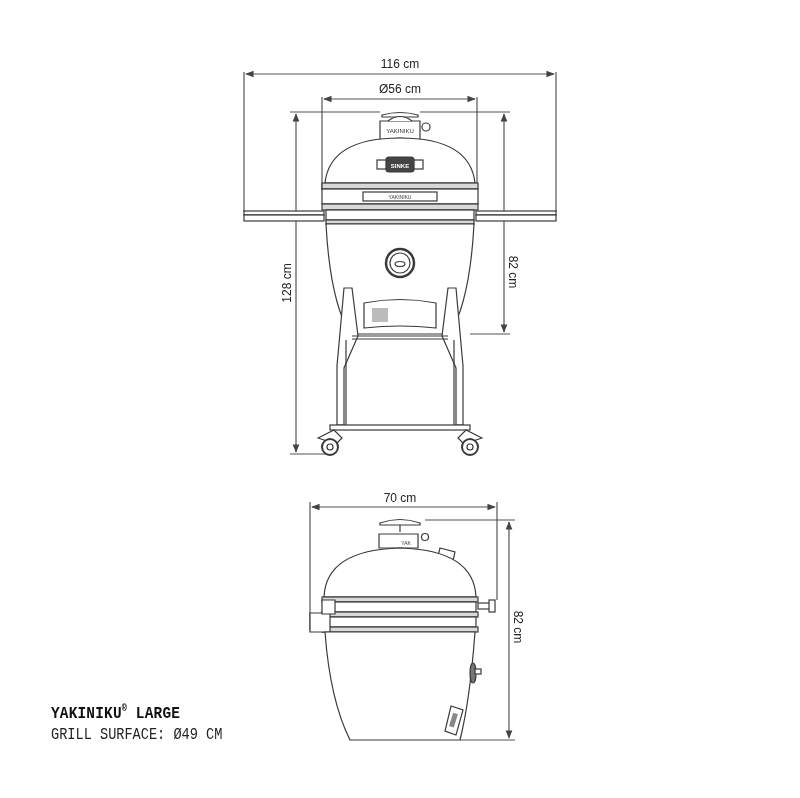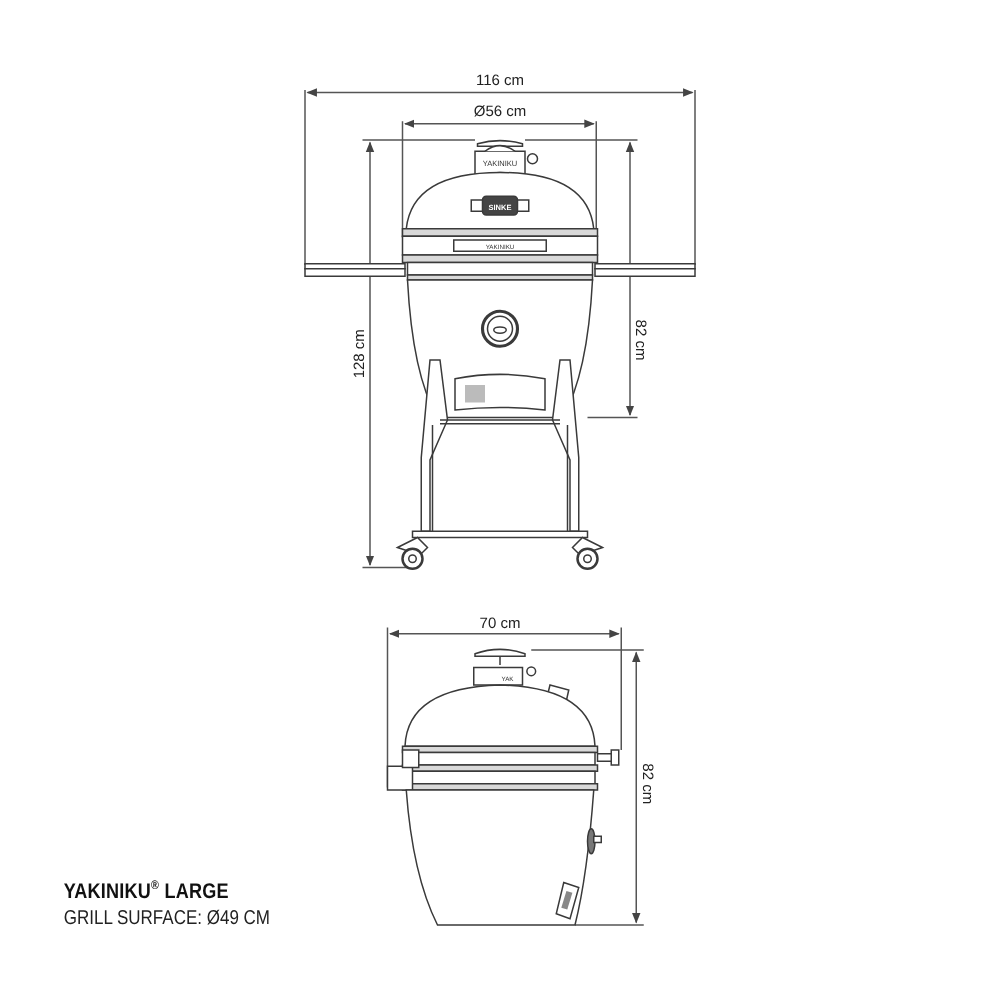--- a/index.html
+++ b/index.html
@@ -1,20 +1,20 @@
 <!DOCTYPE html>
 <html><head>
 <meta charset="utf-8">
 <style>
   html, body { margin: 0; padding: 0; background: #ffffff; }
   body { width: 800px; height: 798px; position: relative; overflow: hidden;
          font-family: "Liberation Sans", sans-serif; color: #1a1a1a; }
   svg { position: absolute; left: 0; top: 0; }
   .dimtxt { font-family: "Liberation Sans", sans-serif; font-size: 12px; fill: #222; }
-  .caption { position: absolute; left: 51px; top: 703px; }
+  .caption { position: absolute; left: 51px; top: 703px; font-family: Liberation Mono, monospace; }
   .caption .title { font-weight: bold; font-size: 17px; letter-spacing: 0.2px; color: #111; transform: scaleX(0.85); transform-origin: left; white-space: nowrap; }
   .caption .title sup { font-size: 10px; font-weight: bold; }
   .caption .sub { font-size: 16px; color: #222; margin-top: 3px; transform: scaleX(0.85); transform-origin: left; white-space: nowrap; }
 </style>
 </head>
 <body>
 
 <svg width="800" height="798" viewBox="0 0 800 798" xmlns="http://www.w3.org/2000/svg">
   <defs>
     <marker id="arr" viewBox="0 0 10 10" refX="9" refY="5" markerWidth="7" markerHeight="7" orient="auto-start-reverse">

